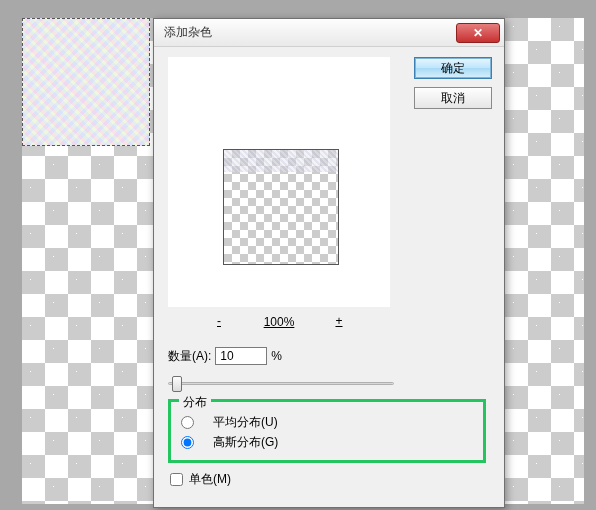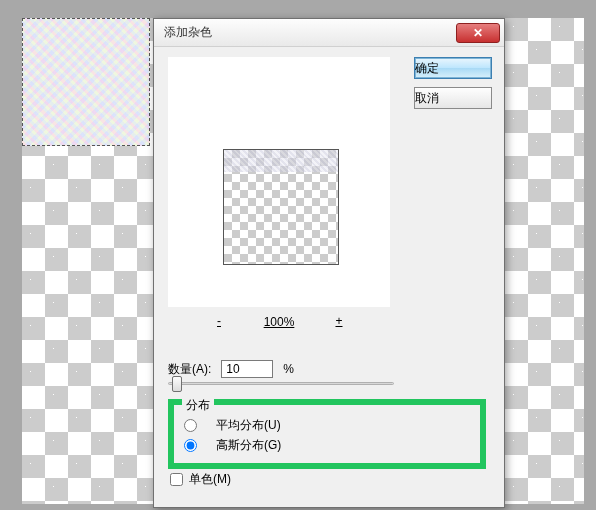--- a/index.html
+++ b/index.html
@@ -52,21 +52,21 @@
     color: #fff; font-weight: bold; font-size: 13px;
     cursor: pointer;
   }
   .dlg-body { position: relative; padding: 10px 12px 12px 14px; }
 
   
   .right-col { position: absolute; top: 10px; right: 12px; width: 78px; display: flex; flex-direction: column; gap: 8px; }
   .win-btn {
     height: 22px; border: 1px solid #8a8a8a; border-radius: 0;
     background: linear-gradient(#fefefe, #e6e6e6);
-    line-height: 20px; cursor: pointer;
+    text-align: center; line-height: 20px; cursor: pointer;
   }
   .win-btn.primary {
     border: 1px solid #3c7fb1;
     background: linear-gradient(#eaf6fd, #bee6fd 49%, #a7d9f5 50%, #d8f0fb);
     box-shadow: 0 0 0 1px #7eb4d6 inset;
   }
   .preview-row { margin-top: 10px; display: flex; align-items: center; gap: 4px; }
   .preview-row input[type=checkbox] { width: 13px; height: 13px; }
 
   
@@ -95,42 +95,42 @@
     display: flex; align-items: center; justify-content: center; gap: 24px;
   }
   .zoom-btn {
     width: 22px; height: 18px; text-align: center; line-height: 16px;
     cursor: pointer; text-decoration: underline;
   }
   .zoom-val { min-width: 50px; text-align: center; text-decoration: underline; }
 
   
   .amount-row {
-    position: absolute; top: 313px; left: 14px; display: flex; align-items: center; gap: 10px;
+    position: absolute; top: 300px; left: 14px; display: flex; align-items: center; gap: 4px;
   }
   .amount-row input[type=text] {
     width: 52px; height: 18px; border: 1px solid #7a7a7a; padding: 0 4px; background: #fff;
   }
   .slider {
     position: absolute; top: 328px; left: 14px; width: 226px; height: 16px;
   }
   .slider-track {
     position: absolute; top: 7px; left: 0; right: 0; height: 3px;
     background: #d8d8d8; border: 1px solid #b0b0b0; border-radius: 2px;
   }
   .slider-thumb {
     position: absolute; top: 1px; left: 4px; width: 10px; height: 16px;
     background: linear-gradient(#fdfdfd, #dcdcdc);
     border: 1px solid #707070; border-radius: 2px; cursor: pointer;
   }
 
   
   .fieldset {
     position: absolute; top: 352px; left: 14px; width: 318px;
-    border: 6px solid #22c55e; padding: 10px 10px 8px 10px;
+    border: 3px solid #22c55e; padding: 10px 10px 8px 10px;
   }
   .fieldset .legend {
     position: absolute; top: -8px; left: 8px; background: #f0f0f0; padding: 0 4px;
   }
   .radio-row { display: flex; align-items: center; gap: 19px; height: 20px; }
   .radio-row input[type=radio] { width: 13px; height: 13px; }
 
   
   .mono-row {
     position: absolute; top: 424px; left: 16px; display: flex; align-items: center; gap: 6px;

